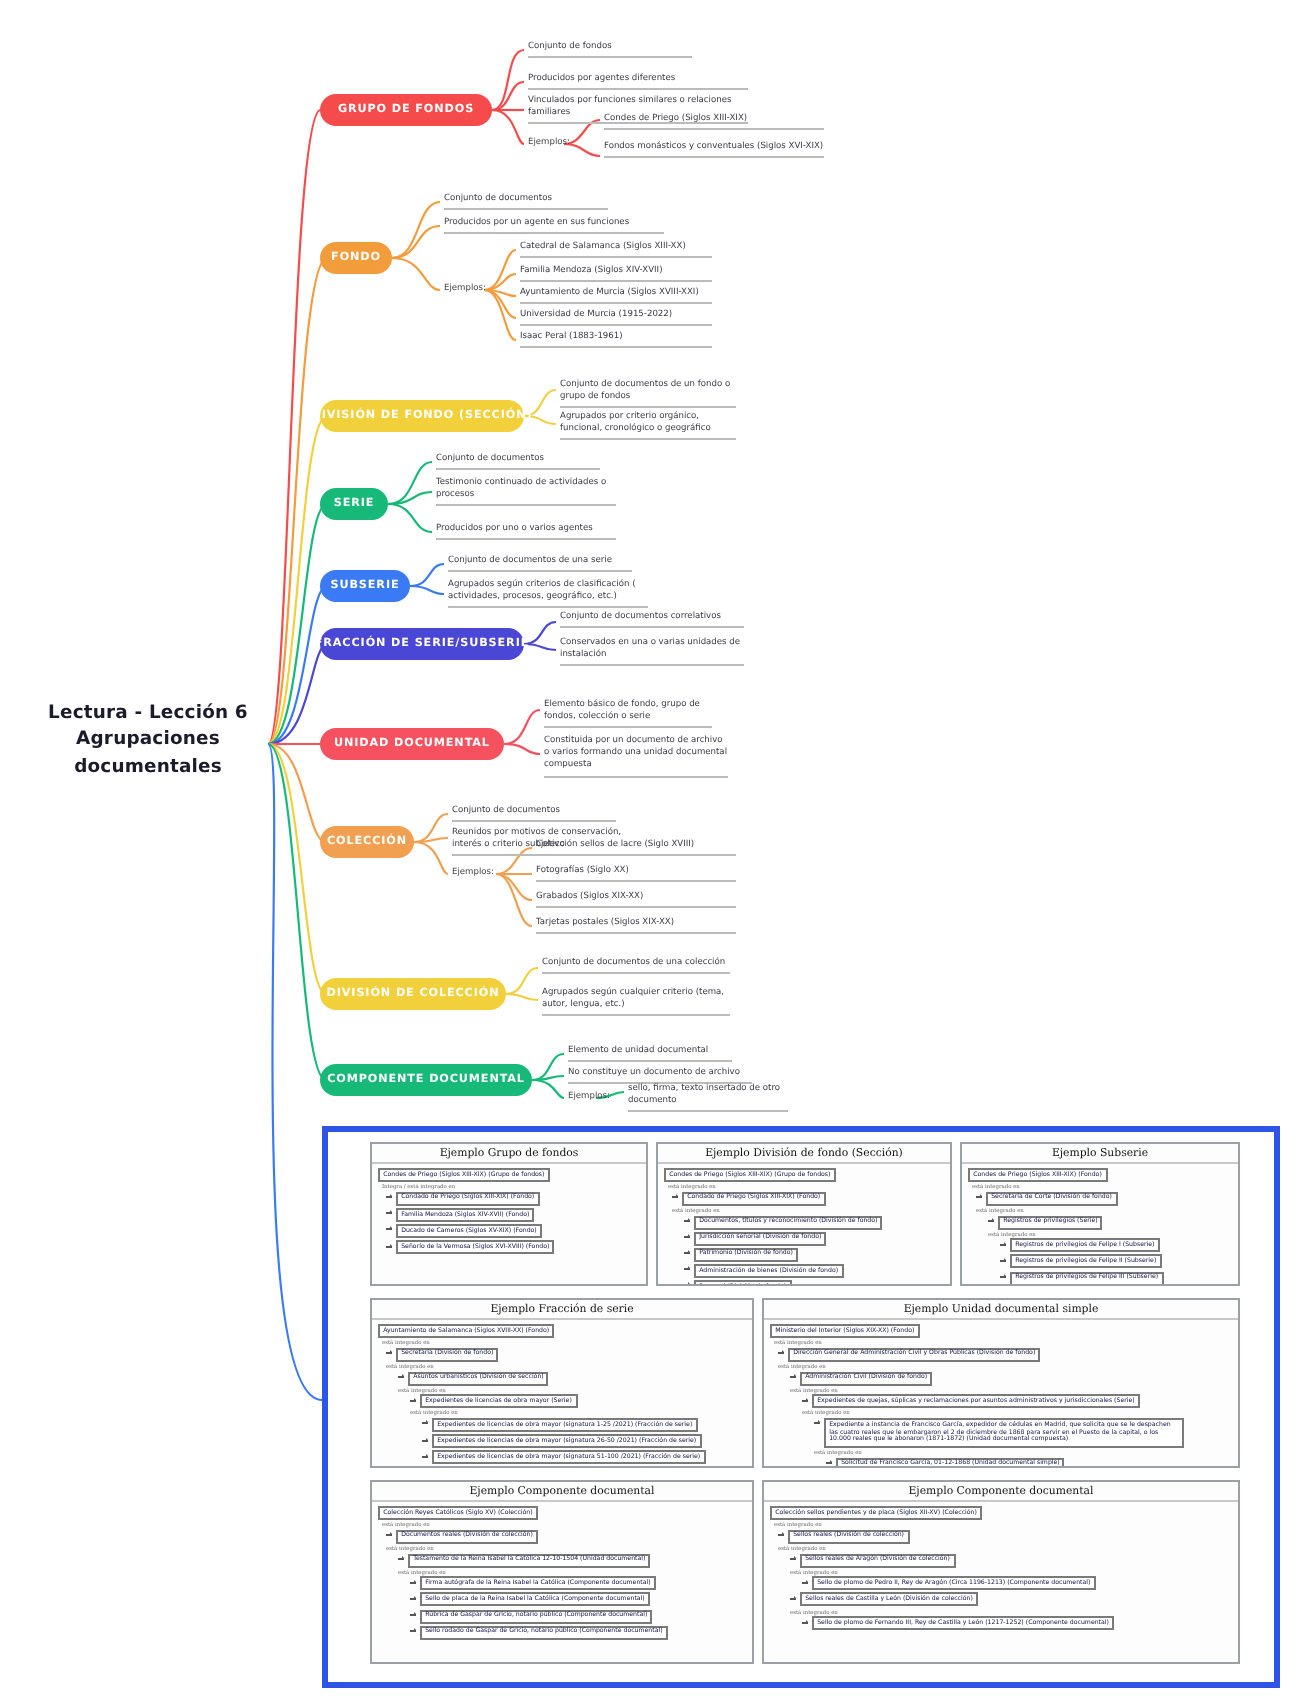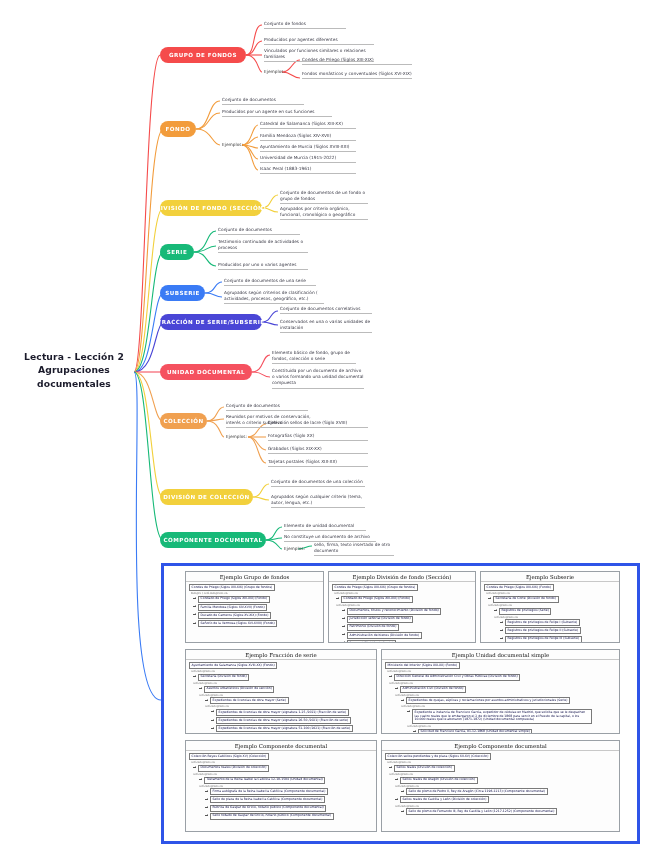--- a/index.html
+++ b/index.html
@@ -188,21 +188,21 @@
       <path d="M253,497 C263,497 261,484 269,484" stroke="#f2d03c"></path>
       <path d="M253,497 C263,497 261,500 269,500" stroke="#f2d03c"></path>
 
       <path d="M266,540 C276,540 274,527 282,527" stroke="#17b978"></path>
       <path d="M266,540 C276,540 274,538 282,538" stroke="#17b978"></path>
       <path d="M266,540 C278,540 278,549 282,549" stroke="#17b978"></path>
       <path d="M298,549 C306,549 306,546 312,546" stroke="#17b978"></path>
     </g>
   </svg>
 
-  <div class="root">Lectura - Lección 2 Agrupaciones documentales</div>
+  <div class="root">Lectura - Lección 6 Agrupaciones documentales</div>
 
   <div class="pill" style="left:160px;top:47px;width:86px;background:#f54b4b;">GRUPO DE FONDOS</div>
   <div class="leaf" style="left:264px;top:21px;width:82px;">Conjunto de fondos</div>
   <div class="leaf" style="left:264px;top:37px;width:110px;">Producidos por agentes diferentes</div>
   <div class="leaf" style="left:264px;top:48px;width:110px;">Vinculados por funciones similares o relaciones familiares</div>
   <div class="leaf lbl" style="left:264px;top:69px;width:34px;">Ejemplos:</div>
   <div class="leaf" style="left:302px;top:57px;width:110px;">Condes de Priego (Siglos XIII-XIX)</div>
   <div class="leaf" style="left:302px;top:71px;width:110px;">Fondos monásticos y conventuales (Siglos XVI-XIX)</div>
 
   <div class="pill" style="left:160px;top:121px;width:36px;background:#f29c3c;">FONDO</div>

